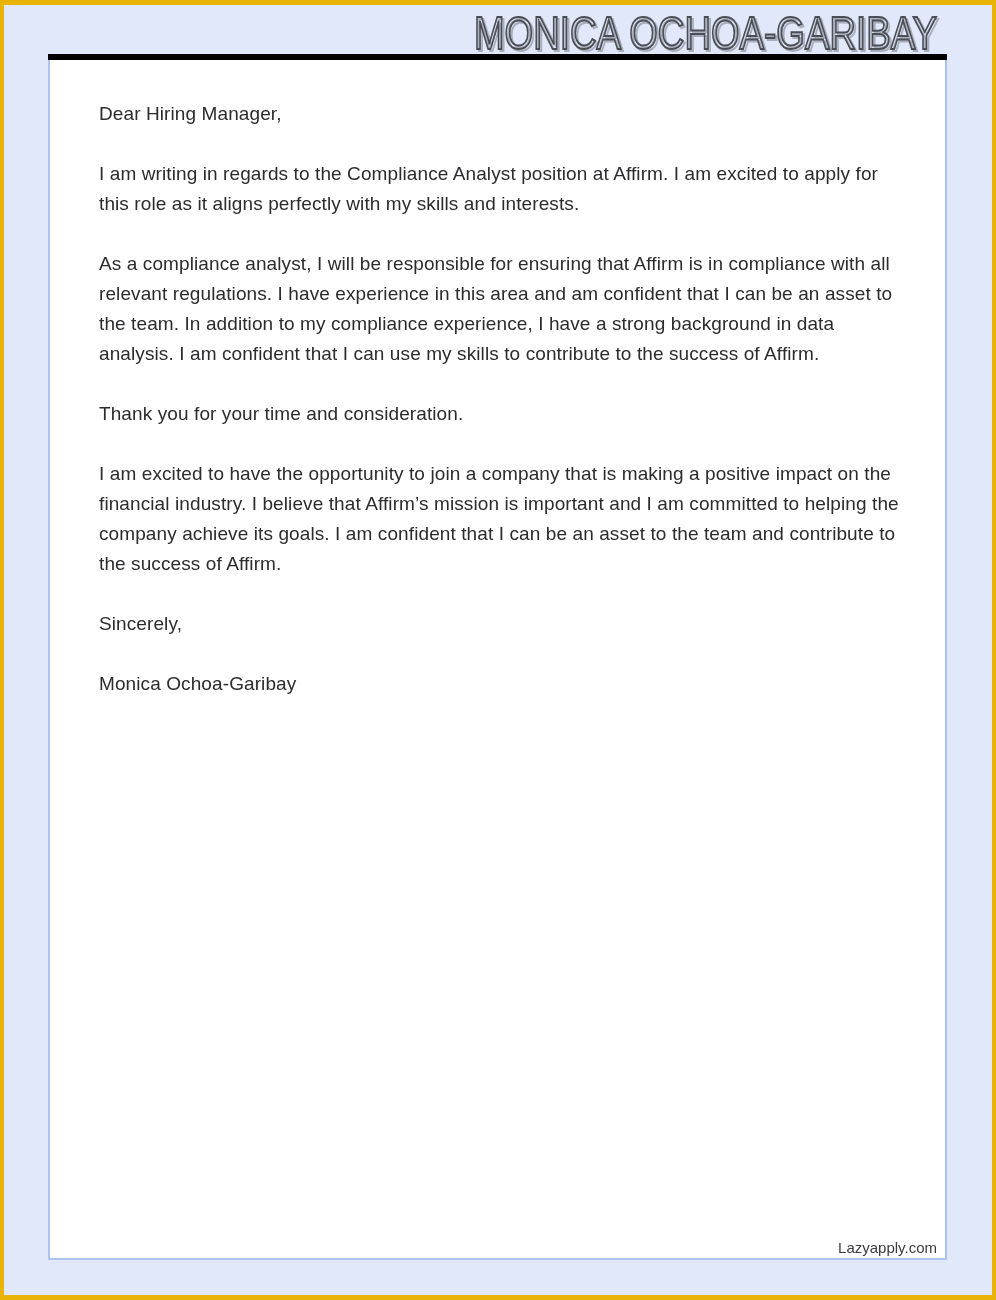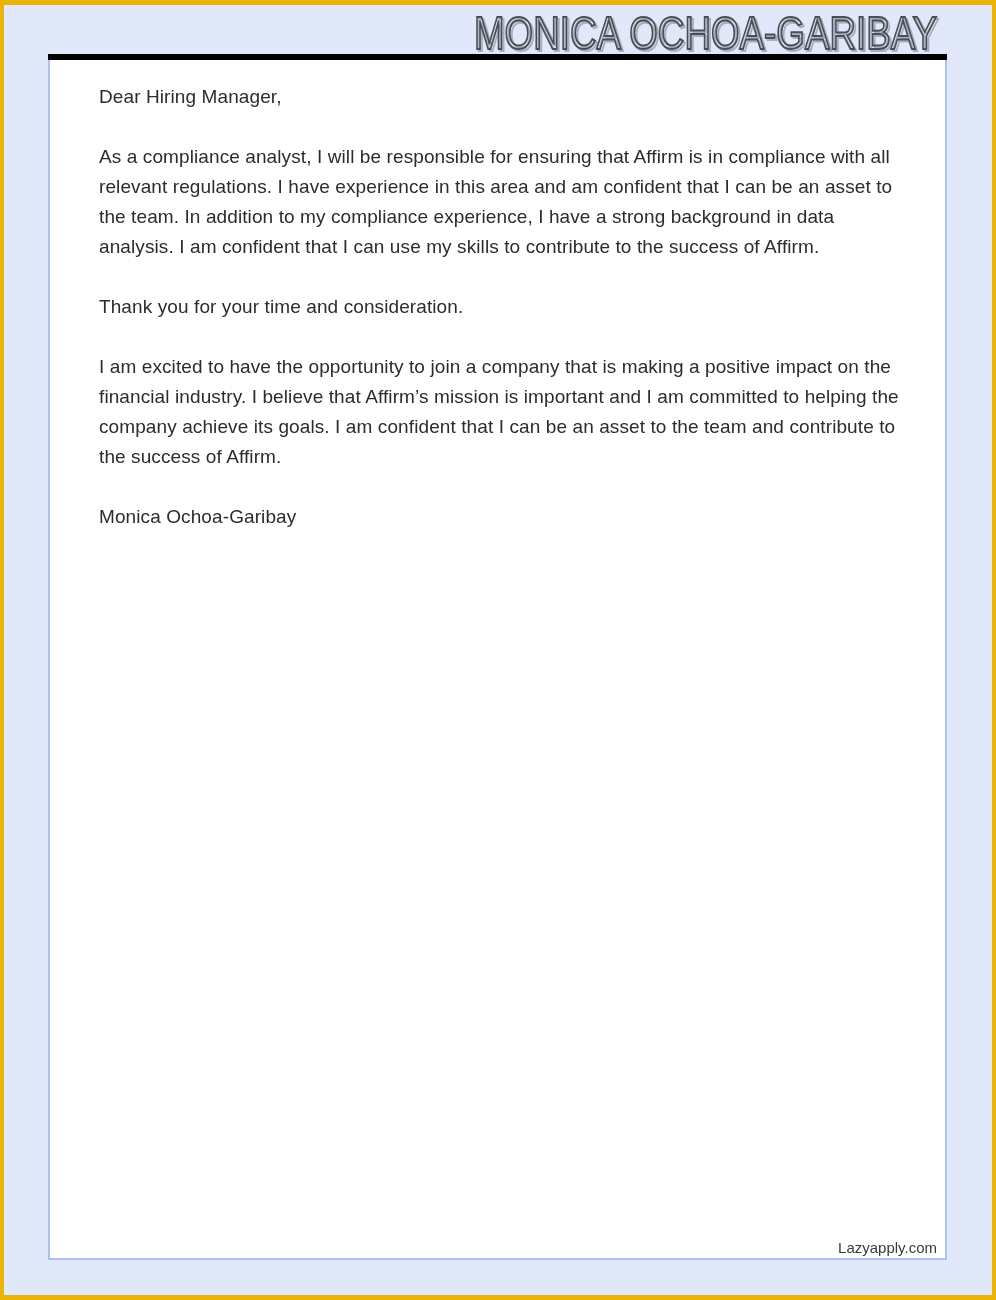--- a/index.html
+++ b/index.html
@@ -47,21 +47,21 @@
     position: absolute;
     left: 48px;
     top: 60px;
     width: 899px;
     height: 1200px;
     box-sizing: border-box;
     background: #ffffff;
     border-left: 2px solid #abc3ee;
     border-right: 2px solid #abc3ee;
     border-bottom: 2px solid #abc3ee;
-    padding: 22px 46px 0 49px;
+    padding: 39px 46px 0 49px;
   }
   .letter-body p {
     margin: 0 0 30px 0;
     font-size: 19px;
     line-height: 30px;
     color: #2c2c2e;
     letter-spacing: 0.1px;
   }
   .sig-name { margin-bottom: 10px !important; }
   .sig-date {
@@ -87,20 +87,22 @@
     <svg class="title-svg" width="600" height="52">
       <text class="title-shadow" x="602" y="46" text-anchor="end" textLength="463" lengthAdjust="spacingAndGlyphs">MONICA OCHOA-GARIBAY</text>
       <text class="title-main" x="600" y="44" text-anchor="end" textLength="463" lengthAdjust="spacingAndGlyphs">MONICA OCHOA-GARIBAY</text>
     </svg>
   </div>
 
   <div class="header-divider"></div>
 
   <div class="letter-body">
     <p>Dear Hiring Manager,</p>
+    <p>I am writing in regards to the Compliance Analyst position at Affirm. I am excited to apply for this role as it aligns perfectly with my skills and interests.</p>
     <p>As a compliance analyst, I will be responsible for ensuring that Affirm is in compliance with all relevant regulations. I have experience in this area and am confident that I can be an asset to the team. In addition to my compliance experience, I have a strong background in data analysis. I am confident that I can use my skills to contribute to the success of Affirm.</p>
     <p>Thank you for your time and consideration.</p>
     <p>I am excited to have the opportunity to join a company that is making a positive impact on the financial industry. I believe that Affirm’s mission is important and I am committed to helping the company achieve its goals. I am confident that I can be an asset to the team and contribute to the success of Affirm.</p>
+    <p>Sincerely,</p>
     <p class="sig-name">Monica Ochoa-Garibay</p>
 
     <div class="watermark">Lazyapply.com</div>
   </div>
 </div>
 
 </body></html>

